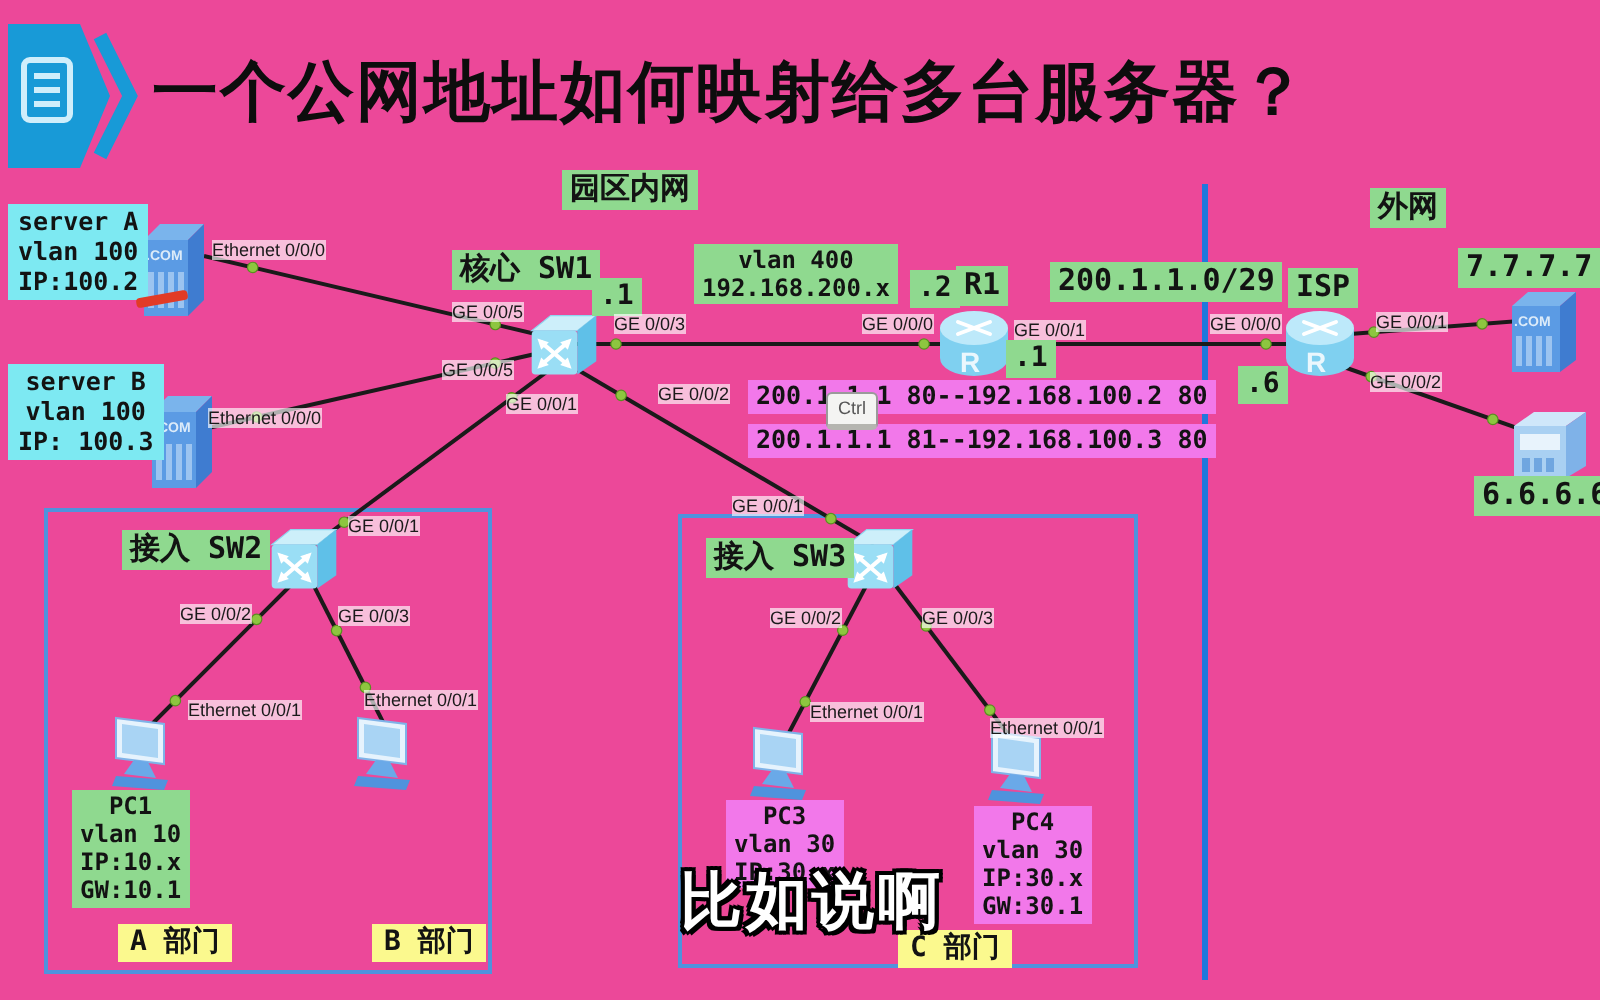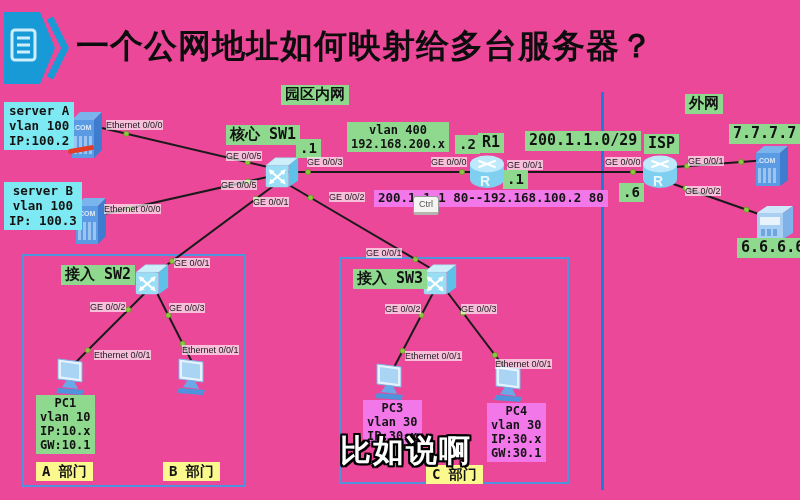--- a/index.html
+++ b/index.html
@@ -4,21 +4,21 @@
 <style>
   html,body{margin:0;padding:0;background:#fff;}
   #stage{position:relative;width:800px;height:500px;background:#ec4899;overflow:hidden;
          font-family:"DejaVu Sans Mono",monospace;}
   .abs{position:absolute;}
   .lbl{position:absolute;font-family:"DejaVu Sans Mono",monospace;font-weight:bold;
        color:#131313;white-space:pre;line-height:1.18;z-index:3;text-align:center;}
   .green{background:#8fd98f;padding:1px 4px;}
   .cyan{background:#7de9f2;padding:2px 5px;}
   .pink{background:#f278ea;padding:1px 4px;}
-  .yellow{background:#fbf98e;padding:1px 6px;}
+  .yellow{background:#fbf98e;padding:1px 6px;margin-left:23px;}
   .port{position:absolute;font-family:"Liberation Sans",sans-serif;font-size:9px;
         font-weight:400;color:#1a1a1a;background:rgba(255,255,255,.65);
         white-space:nowrap;z-index:3;}
   #title{position:absolute;left:76px;top:24px;font-family:"Liberation Sans",sans-serif;
          font-size:33px;font-weight:bold;color:#0d0d0d;letter-spacing:1px;z-index:4;}
   #linksvg{position:absolute;left:0;top:0;z-index:1;}
   .devicebox{position:absolute;z-index:2;}
   .groupbox{position:absolute;border:2px solid #4f93dd;z-index:0;background:transparent;}
   #divider{position:absolute;left:601px;top:92px;width:3px;height:398px;background:#1f78dd;z-index:1;}
   #caption{position:absolute;left:340px;top:430px;font-family:"Liberation Sans",sans-serif;
@@ -275,20 +275,21 @@
 GW:10.1</div>
   <div class="lbl pink z12" style="left:363px;top:400px">PC3
 vlan 30
 IP:30.x</div>
   <div class="lbl pink z12" style="left:487px;top:403px">PC4
 vlan 30
 IP:30.x
 GW:30.1</div>
 
   <div class="lbl pink z13" style="left:374px;top:190px">200.1.1.1 80--192.168.100.2 80</div>
+  <div class="lbl pink z13" style="left:374px;top:212px">200.1.1.1 81--192.168.100.3 80</div>
 
   <div class="lbl yellow z14" style="left:36px;top:462px">A 部门</div>
   <div class="lbl yellow z14" style="left:163px;top:462px">B 部门</div>
   <div class="lbl yellow z14" style="left:426px;top:465px">C 部门</div>
 
   <div class="port" style="left:106px;top:120px">Ethernet 0/0/0</div>
   <div class="port" style="left:104px;top:204px">Ethernet 0/0/0</div>
   <div class="port" style="left:226px;top:151px">GE 0/0/5</div>
   <div class="port" style="left:221px;top:180px">GE 0/0/5</div>
   <div class="port" style="left:253px;top:197px">GE 0/0/1</div>

